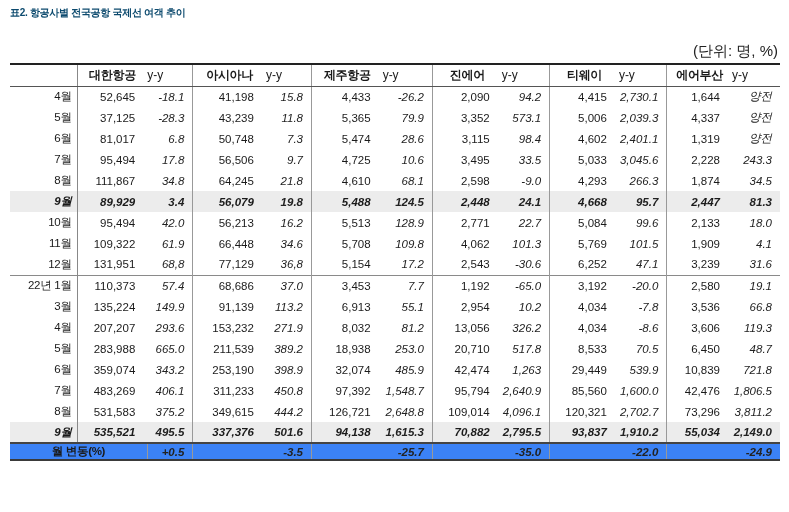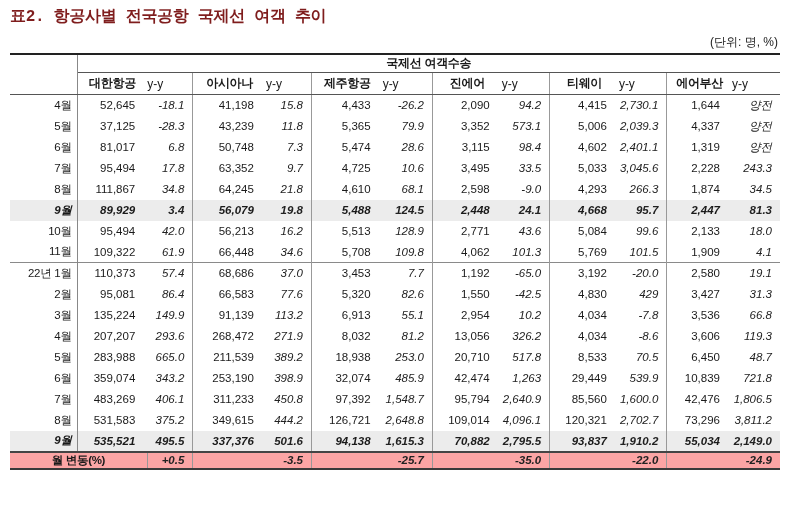--- a/index.html
+++ b/index.html
@@ -1,21 +1,21 @@
 <!DOCTYPE html>
 <html><head>
 <meta charset="utf-8">
 <style>
   * { box-sizing: border-box; margin: 0; padding: 0; }
   html, body { width: 789px; height: 512px; background: #ffffff; overflow: hidden; }
   body { font-family: "Liberation Sans", sans-serif; color: #1a1a1a; }
   .page { padding: 6px 9px 0 10px; }
 
-  .title { font-size: 16px; font-weight: bold; color: #7f1d1d; letter-spacing: -0.3px; font-family: Liberation Mono, monospace; }
-  .unit  { font-size: 12px; color: #222; text-align: right; margin: 7px 2px 2px 0; }
+  .title { font-size: 10px; font-weight: bold; color: #0c4a6e; letter-spacing: -0.3px; }
+  .unit  { font-size: 15px; color: #222; text-align: right; margin: 22px 2px 2px 0; }
 
   table.tbl {
     width: 770px;
     border-collapse: collapse;
     font-size: 11.5px;
     border-top: 2px solid #222;
     border-bottom: 2px solid #3a3a3a;
   }
   .tbl th, .tbl td { white-space: nowrap; }
 
@@ -30,21 +30,21 @@
 
   
   tbody td { height: 21px; }
   td.m { text-align: right; padding-right: 5px; border-right: 1px solid #888; letter-spacing: -0.3px; }
   td.v { text-align: right; padding-right: 12px; border-left: 1px solid #999; }
   td.y { text-align: right; padding-right: 8px; font-style: italic; color: #222; }
   tr.hl td { background: #ececec; font-weight: bold; font-style: italic; }
   tr.year-sep td { border-top: 1px solid #8a8a8a; }
 
   
-  tr.change td { border-top: 2px solid #444; background: #fca5a5; font-weight: bold; height: 14px; }
+  tr.change td { border-top: 2px solid #444; background: #3b82f6; font-weight: bold; height: 14px; }
   tr.change td.label { text-align: center; border-right: 1px solid #999; font-style: normal; letter-spacing: -0.3px; }
   tr.change td.y { font-style: italic; }
   tr.change td.grp { border-left: 1px solid #999; }
 </style>
 </head>
 <body>
 
 <div class="page">
   <div class="title">표2. 항공사별 전국공항 국제선 여객 추이</div>
   <div class="unit">(단위: 명, %)</div>
@@ -59,24 +59,20 @@
       <col style="width:72px">
         <col style="width:50px">
       <col style="width:70px">
         <col style="width:48px">
       <col style="width:70px">
         <col style="width:48px">
       <col style="width:66px">
         <col style="width:48px">
     </colgroup>
     <thead>
-      <tr>
-        <th class="corner"></th>
-        <th class="span" colspan="12">국제선 여객수송</th>
-      </tr>
       <tr class="colhead">
         <th class="mth"></th>
       <th class="airline">대한항공</th>
           <th class="yy">y-y</th>
           <th class="airline">아시아나</th>
           <th class="yy">y-y</th>
           <th class="airline">제주항공</th>
           <th class="yy">y-y</th>
           <th class="airline">진에어</th>
           <th class="yy">y-y</th>
@@ -129,21 +125,21 @@
           <td class="y">98.4</td>
           <td class="v">4,602</td>
           <td class="y">2,401.1</td>
           <td class="v">1,319</td>
           <td class="y">양전</td>
         </tr>
         <tr>
           <td class="m">7월</td>
           <td class="v">95,494</td>
           <td class="y">17.8</td>
-          <td class="v">63,352</td>
+          <td class="v">56,506</td>
           <td class="y">9.7</td>
           <td class="v">4,725</td>
           <td class="y">10.6</td>
           <td class="v">3,495</td>
           <td class="y">33.5</td>
           <td class="v">5,033</td>
           <td class="y">3,045.6</td>
           <td class="v">2,228</td>
           <td class="y">243.3</td>
         </tr>
@@ -179,91 +175,91 @@
         </tr>
         <tr>
           <td class="m">10월</td>
           <td class="v">95,494</td>
           <td class="y">42.0</td>
           <td class="v">56,213</td>
           <td class="y">16.2</td>
           <td class="v">5,513</td>
           <td class="y">128.9</td>
           <td class="v">2,771</td>
-          <td class="y">43.6</td>
+          <td class="y">22.7</td>
           <td class="v">5,084</td>
           <td class="y">99.6</td>
           <td class="v">2,133</td>
           <td class="y">18.0</td>
         </tr>
         <tr>
           <td class="m">11월</td>
           <td class="v">109,322</td>
           <td class="y">61.9</td>
           <td class="v">66,448</td>
           <td class="y">34.6</td>
           <td class="v">5,708</td>
           <td class="y">109.8</td>
           <td class="v">4,062</td>
           <td class="y">101.3</td>
           <td class="v">5,769</td>
           <td class="y">101.5</td>
           <td class="v">1,909</td>
           <td class="y">4.1</td>
+        </tr>
+        <tr>
+          <td class="m">12월</td>
+          <td class="v">131,951</td>
+          <td class="y">68,8</td>
+          <td class="v">77,129</td>
+          <td class="y">36,8</td>
+          <td class="v">5,154</td>
+          <td class="y">17.2</td>
+          <td class="v">2,543</td>
+          <td class="y">-30.6</td>
+          <td class="v">6,252</td>
+          <td class="y">47.1</td>
+          <td class="v">3,239</td>
+          <td class="y">31.6</td>
         </tr>
         <tr class="year-sep">
           <td class="m">22년 1월</td>
           <td class="v">110,373</td>
           <td class="y">57.4</td>
           <td class="v">68,686</td>
           <td class="y">37.0</td>
           <td class="v">3,453</td>
           <td class="y">7.7</td>
           <td class="v">1,192</td>
           <td class="y">-65.0</td>
           <td class="v">3,192</td>
           <td class="y">-20.0</td>
           <td class="v">2,580</td>
           <td class="y">19.1</td>
         </tr>
         <tr>
-          <td class="m">2월</td>
-          <td class="v">95,081</td>
-          <td class="y">86.4</td>
-          <td class="v">66,583</td>
-          <td class="y">77.6</td>
-          <td class="v">5,320</td>
-          <td class="y">82.6</td>
-          <td class="v">1,550</td>
-          <td class="y">-42.5</td>
-          <td class="v">4,830</td>
-          <td class="y">429</td>
-          <td class="v">3,427</td>
-          <td class="y">31.3</td>
-        </tr>
-        <tr>
           <td class="m">3월</td>
           <td class="v">135,224</td>
           <td class="y">149.9</td>
           <td class="v">91,139</td>
           <td class="y">113.2</td>
           <td class="v">6,913</td>
           <td class="y">55.1</td>
           <td class="v">2,954</td>
           <td class="y">10.2</td>
           <td class="v">4,034</td>
           <td class="y">-7.8</td>
           <td class="v">3,536</td>
           <td class="y">66.8</td>
         </tr>
         <tr>
           <td class="m">4월</td>
           <td class="v">207,207</td>
           <td class="y">293.6</td>
-          <td class="v">268,472</td>
+          <td class="v">153,232</td>
           <td class="y">271.9</td>
           <td class="v">8,032</td>
           <td class="y">81.2</td>
           <td class="v">13,056</td>
           <td class="y">326.2</td>
           <td class="v">4,034</td>
           <td class="y">-8.6</td>
           <td class="v">3,606</td>
           <td class="y">119.3</td>
         </tr>

